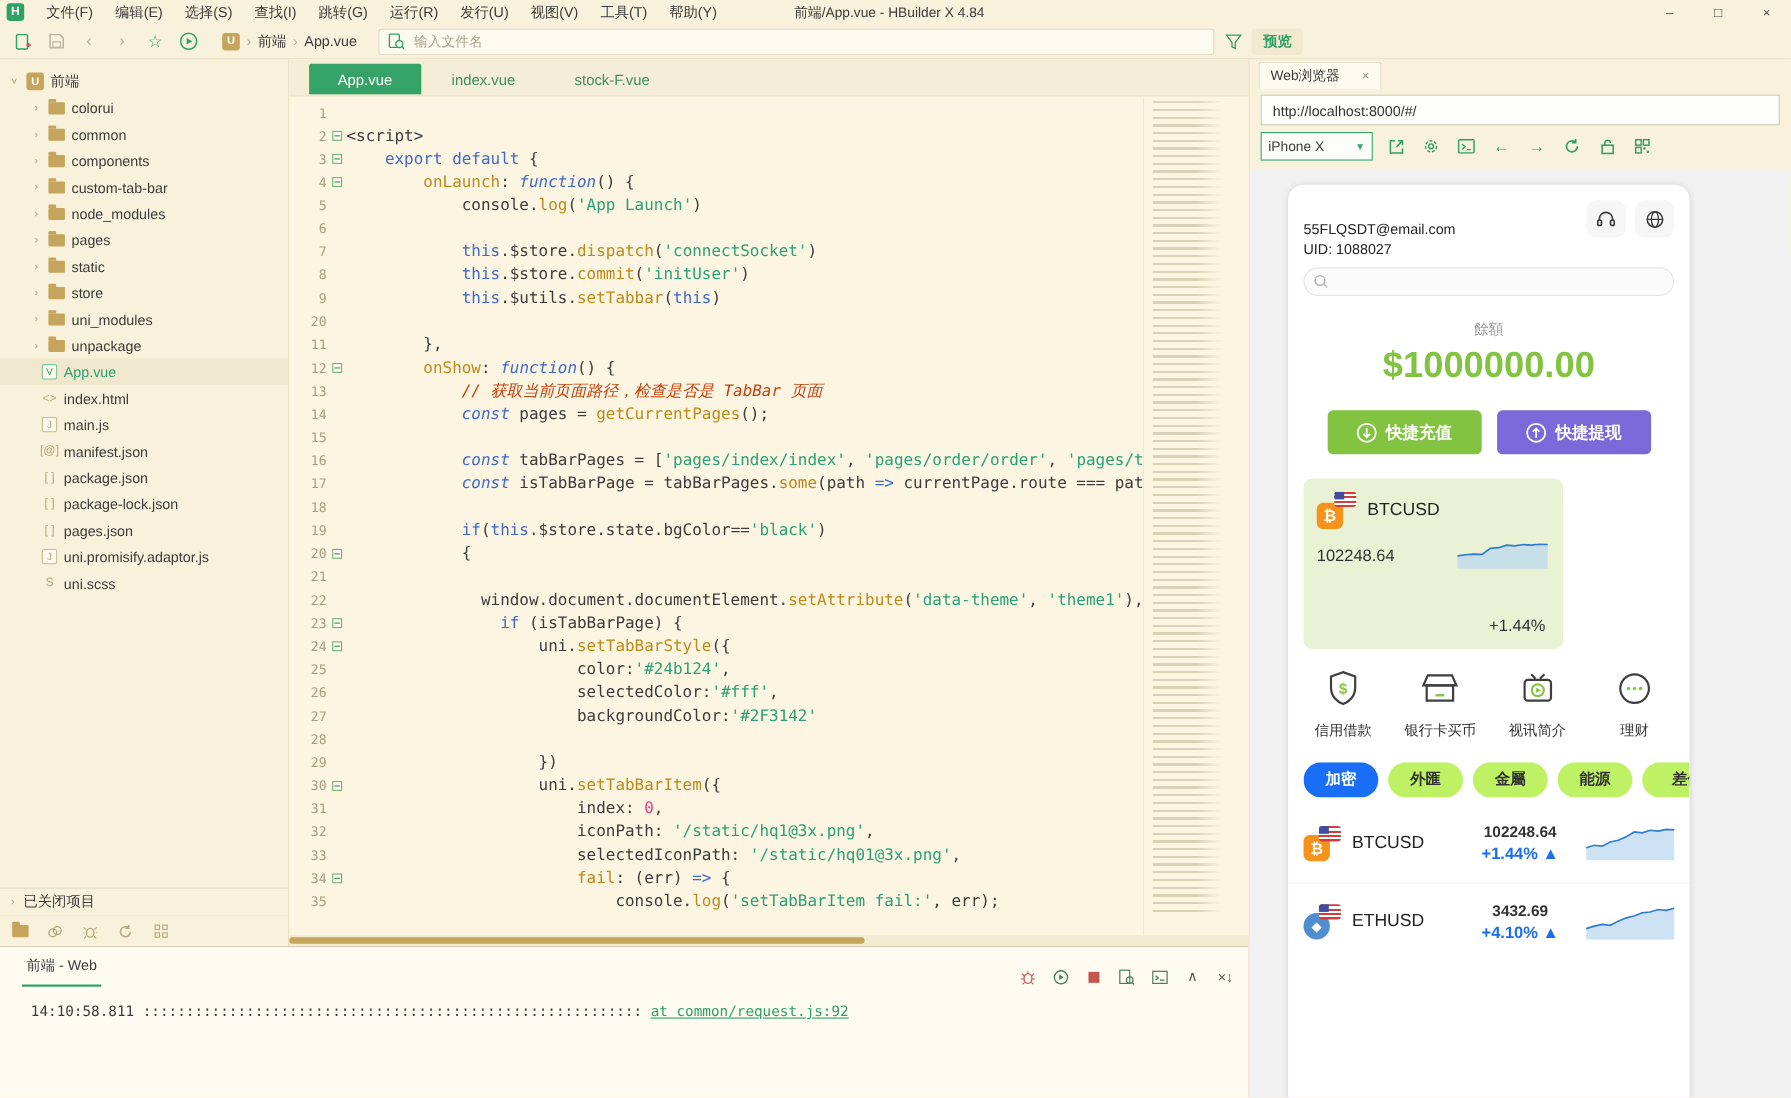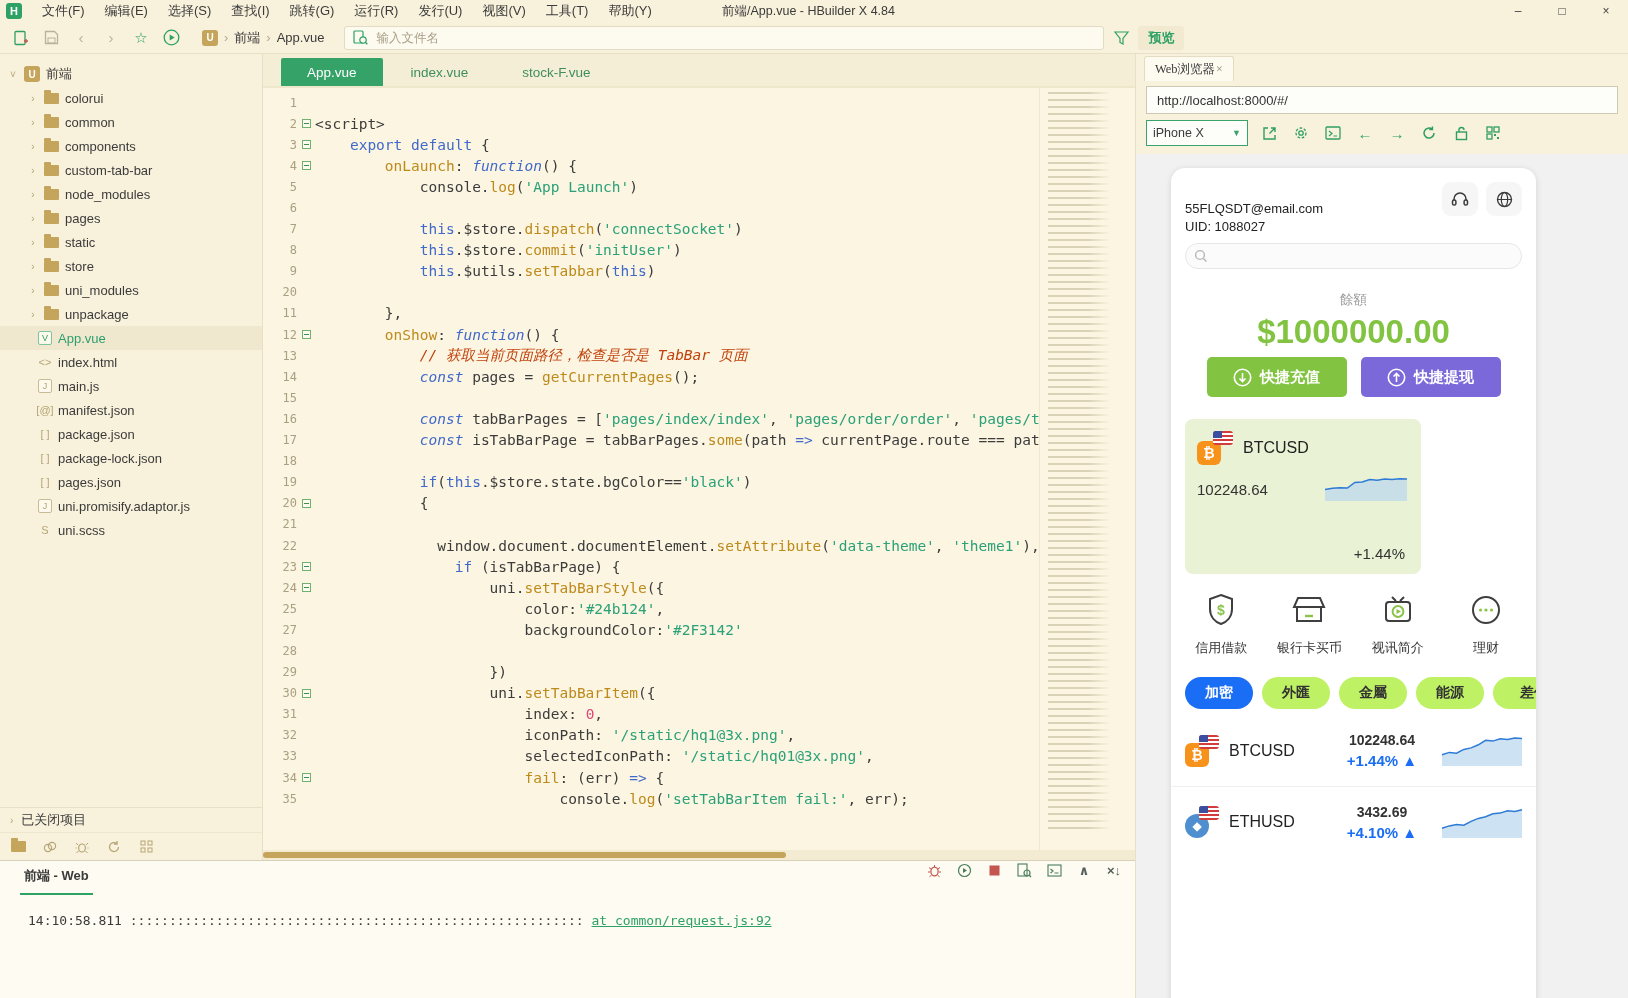--- a/index.html
+++ b/index.html
@@ -72,52 +72,52 @@
   .minimap { width:96px; flex:0 0 auto; background:#fbf5e2; border-left:1px solid #f0e8cd; position:relative; }
   .mm-lines { position:absolute; top:4px; left:8px; right:14px; height:740px;
     background:repeating-linear-gradient(to bottom, #cfc7a8 0 2px, transparent 2px 7px); opacity:.75; }
   .mm-lines::after{ content:""; position:absolute; inset:0;
     background:linear-gradient(to right, transparent 0 55%, #fbf5e2 85%); }
   .hscroll { height:10px; background:#f3ecd2; position:relative; flex:0 0 auto; }
   .hscroll .thumb { position:absolute; left:0; top:2px; height:6px; width:60%; background:#c5a45c; border-radius:3px; }
 
   
   .console { flex:1; background:#fdfbf2; border-top:1px solid #d8d0b8; display:flex; flex-direction:column; min-height:0; }
-  .con-head { height:36px; display:flex; align-items:flex-start; padding:0 12px;font-weight:bold; }
+  .con-head { height:36px; display:flex; align-items:flex-end; padding:0 12px; }
   .con-tab { font-size:13px; padding:6px 4px 8px; border-bottom:2px solid #2ea164; margin-left:8px; }
   .con-icons { margin-left:auto; display:flex; gap:12px; align-items:center; }
   .con-ico { width:18px; height:18px; display:flex; align-items:center; justify-content:center; color:#4a7d5c; }
   .con-ico.red { color:#c4554f; }
   .con-log { font-family:"DejaVu Sans Mono","Liberation Mono",monospace; font-size:13px; padding:16px 0 0 28px; white-space:nowrap; overflow:hidden; }
   .loglink { color:#2ea164; text-decoration:underline; }
 
   
   .browser { width:493px; background:#f8f1db; border-left:1px solid #e7dfc6; display:flex; flex-direction:column; min-width:0; }
   .b-tabs { height:27px; display:flex; align-items:flex-end; padding-left:8px; }
-  .b-tab { background:#fdfaf0; border:1px solid #e3dbc2; border-bottom:none; border-radius:3px 3px 0 0; height:25px; padding:0 10px; display:flex; align-items:center; gap:1px; font-size:12.5px;font-family:Liberation Serif, serif; }
+  .b-tab { background:#fdfaf0; border:1px solid #e3dbc2; border-bottom:none; border-radius:3px 3px 0 0; height:25px; padding:0 10px; display:flex; align-items:center; gap:20px; font-size:12.5px; }
   .b-close { color:#8c866f; font-size:12px; }
   .urlrow { padding:5px 10px 4px; }
   .urlbox { background:#fdfdfa; border:1px solid #cfc8b0; height:28px; display:flex; align-items:center; padding:0 10px; font-size:13px; color:#333; }
   .ctrlrow { display:flex; align-items:center; gap:10px; padding:2px 10px 8px; }
   .device { width:102px; height:26px; border:1px solid #3aa36b; background:#fdfdfa; display:flex; align-items:center; justify-content:space-between; padding:0 6px; font-size:12.5px; }
   .device .arrow { color:#3aa36b; font-size:9px; }
   .b-ico { width:22px; height:22px; display:flex; align-items:center; justify-content:center; color:#2f9e63; font-size:15px; }
   .previewarea { flex:1; background:#f1f1f1; overflow:hidden; }
 
   
   .phone { width:365px; height:908px; margin:14px 0 0 35px; background:#fff; border-radius:14px; box-shadow:0 1px 6px rgba(0,0,0,.12); display:flex; flex-direction:column; overflow:hidden; font-size:13px; }
   .ph-head { padding:14px 14px 0; display:flex; align-items:flex-start; }
   .ph-user { margin-top:18px; line-height:1.35; font-size:13px; color:#222; }
   .ph-hicons { margin-left:auto; display:flex; gap:8px; }
   .hbtn { width:36px; height:34px; background:#f6f6f6; border-radius:9px; display:flex; align-items:center; justify-content:center; color:#3a3a3a; }
   .ph-search { margin:8px 14px 0; height:26px; border:1px solid #e6e6e6; background:#fbfbfb; border-radius:13px; display:flex; align-items:center; padding:0 8px; color:#b5b5b5; }
   .ph-balwrap { text-align:center; margin-top:22px; }
   .bal-label { color:#9a9a9a; font-size:13.5px; }
   .bal-amt { color:#82c341; font-size:33px; font-weight:bold; margin-top:4px; }
-  .ph-btnrow { display:flex; justify-content:center; gap:14px; margin-top:6px; }
+  .ph-btnrow { display:flex; justify-content:center; gap:14px; margin-top:22px; }
   .pbtn { width:140px; height:40px; border-radius:5px; color:#fff; font-size:15px; font-weight:bold; display:flex; align-items:center; justify-content:center; gap:8px; }
   .pbtn.green { background:#82c341; }
   .pbtn.purple { background:#7b68d9; }
   .pbtn svg { flex:0 0 auto; }
   .feat-card { margin:22px 115px 0 14px; background:#e9f2d4; border-radius:8px; padding:12px 12px 10px; height:155px; position:relative; }
   .fc-head { display:flex; align-items:center; gap:10px; }
   .coinpair { position:relative; width:36px; height:34px; }
   .coin-btc { position:absolute; left:0; bottom:0; width:24px; height:24px; border-radius:6px; background:#f7931a; color:#fff; font-weight:bold; font-size:14px; display:flex; align-items:center; justify-content:center; }
   .coin-eth { position:absolute; left:0; bottom:0; width:24px; height:24px; border-radius:50%; background:#4f8fd0; color:#fff; font-size:12px; display:flex; align-items:center; justify-content:center; }
   .flag { position:absolute; right:0; top:0; width:20px; height:14px; border-radius:3px; overflow:hidden;
@@ -383,20 +383,21 @@
                 <div class="ln"><span class="num">16</span><span class="foldc"></span><span class="src"><span class="tk-d">            </span><span class="tk-ki">const</span><span class="tk-d"> tabBarPages = [</span><span class="tk-s">'pages/index/index'</span><span class="tk-d">, </span><span class="tk-s">'pages/order/order'</span><span class="tk-d">, </span><span class="tk-s">'pages/t</span></span></div>
                 <div class="ln"><span class="num">17</span><span class="foldc"></span><span class="src"><span class="tk-d">            </span><span class="tk-ki">const</span><span class="tk-d"> isTabBarPage = tabBarPages.</span><span class="tk-m">some</span><span class="tk-d">(path </span><span class="tk-k">=&gt;</span><span class="tk-d"> currentPage.route === pat</span></span></div>
                 <div class="ln"><span class="num">18</span><span class="foldc"></span><span class="src"></span></div>
                 <div class="ln"><span class="num">19</span><span class="foldc"></span><span class="src"><span class="tk-d">            </span><span class="tk-k">if</span><span class="tk-d">(</span><span class="tk-k">this</span><span class="tk-d">.$store.state.bgColor==</span><span class="tk-s">'black'</span><span class="tk-d">)</span></span></div>
                 <div class="ln"><span class="num">20</span><span class="foldc"><span class="foldbox"></span></span><span class="src"><span class="tk-d">            {</span></span></div>
                 <div class="ln"><span class="num">21</span><span class="foldc"></span><span class="src"></span></div>
                 <div class="ln"><span class="num">22</span><span class="foldc"></span><span class="src"><span class="tk-d">              window.document.documentElement.</span><span class="tk-m">setAttribute</span><span class="tk-d">(</span><span class="tk-s">'data-theme'</span><span class="tk-d">, </span><span class="tk-s">'theme1'</span><span class="tk-d">),</span></span></div>
                 <div class="ln"><span class="num">23</span><span class="foldc"><span class="foldbox"></span></span><span class="src"><span class="tk-d">                </span><span class="tk-k">if</span><span class="tk-d"> (isTabBarPage) {</span></span></div>
                 <div class="ln"><span class="num">24</span><span class="foldc"><span class="foldbox"></span></span><span class="src"><span class="tk-d">                    uni.</span><span class="tk-m">setTabBarStyle</span><span class="tk-d">({</span></span></div>
                 <div class="ln"><span class="num">25</span><span class="foldc"></span><span class="src"><span class="tk-d">                        color:</span><span class="tk-su">'#24b124'</span><span class="tk-d">,</span></span></div>
+                <div class="ln"><span class="num">26</span><span class="foldc"></span><span class="src"><span class="tk-d">                        selectedColor:</span><span class="tk-s">'#fff'</span><span class="tk-d">,</span></span></div>
                 <div class="ln"><span class="num">27</span><span class="foldc"></span><span class="src"><span class="tk-d">                        backgroundColor:</span><span class="tk-sd">'#2F3142'</span></span></div>
                 <div class="ln"><span class="num">28</span><span class="foldc"></span><span class="src"></span></div>
                 <div class="ln"><span class="num">29</span><span class="foldc"></span><span class="src"><span class="tk-d">                    })</span></span></div>
                 <div class="ln"><span class="num">30</span><span class="foldc"><span class="foldbox"></span></span><span class="src"><span class="tk-d">                    uni.</span><span class="tk-m">setTabBarItem</span><span class="tk-d">({</span></span></div>
                 <div class="ln"><span class="num">31</span><span class="foldc"></span><span class="src"><span class="tk-d">                        index: </span><span class="tk-n">0</span><span class="tk-d">,</span></span></div>
                 <div class="ln"><span class="num">32</span><span class="foldc"></span><span class="src"><span class="tk-d">                        iconPath: </span><span class="tk-s">'/static/hq1@3x.png'</span><span class="tk-d">,</span></span></div>
                 <div class="ln"><span class="num">33</span><span class="foldc"></span><span class="src"><span class="tk-d">                        selectedIconPath: </span><span class="tk-s">'/static/hq01@3x.png'</span><span class="tk-d">,</span></span></div>
                 <div class="ln"><span class="num">34</span><span class="foldc"><span class="foldbox"></span></span><span class="src"><span class="tk-d">                        </span><span class="tk-m">fail</span><span class="tk-d">: (err) </span><span class="tk-k">=&gt;</span><span class="tk-d"> {</span></span></div>
                 <div class="ln"><span class="num">35</span><span class="foldc"></span><span class="src"><span class="tk-d">                            console.</span><span class="tk-m">log</span><span class="tk-d">(</span><span class="tk-s">'setTabBarItem fail:'</span><span class="tk-d">, err);</span></span></div>
               </div>

